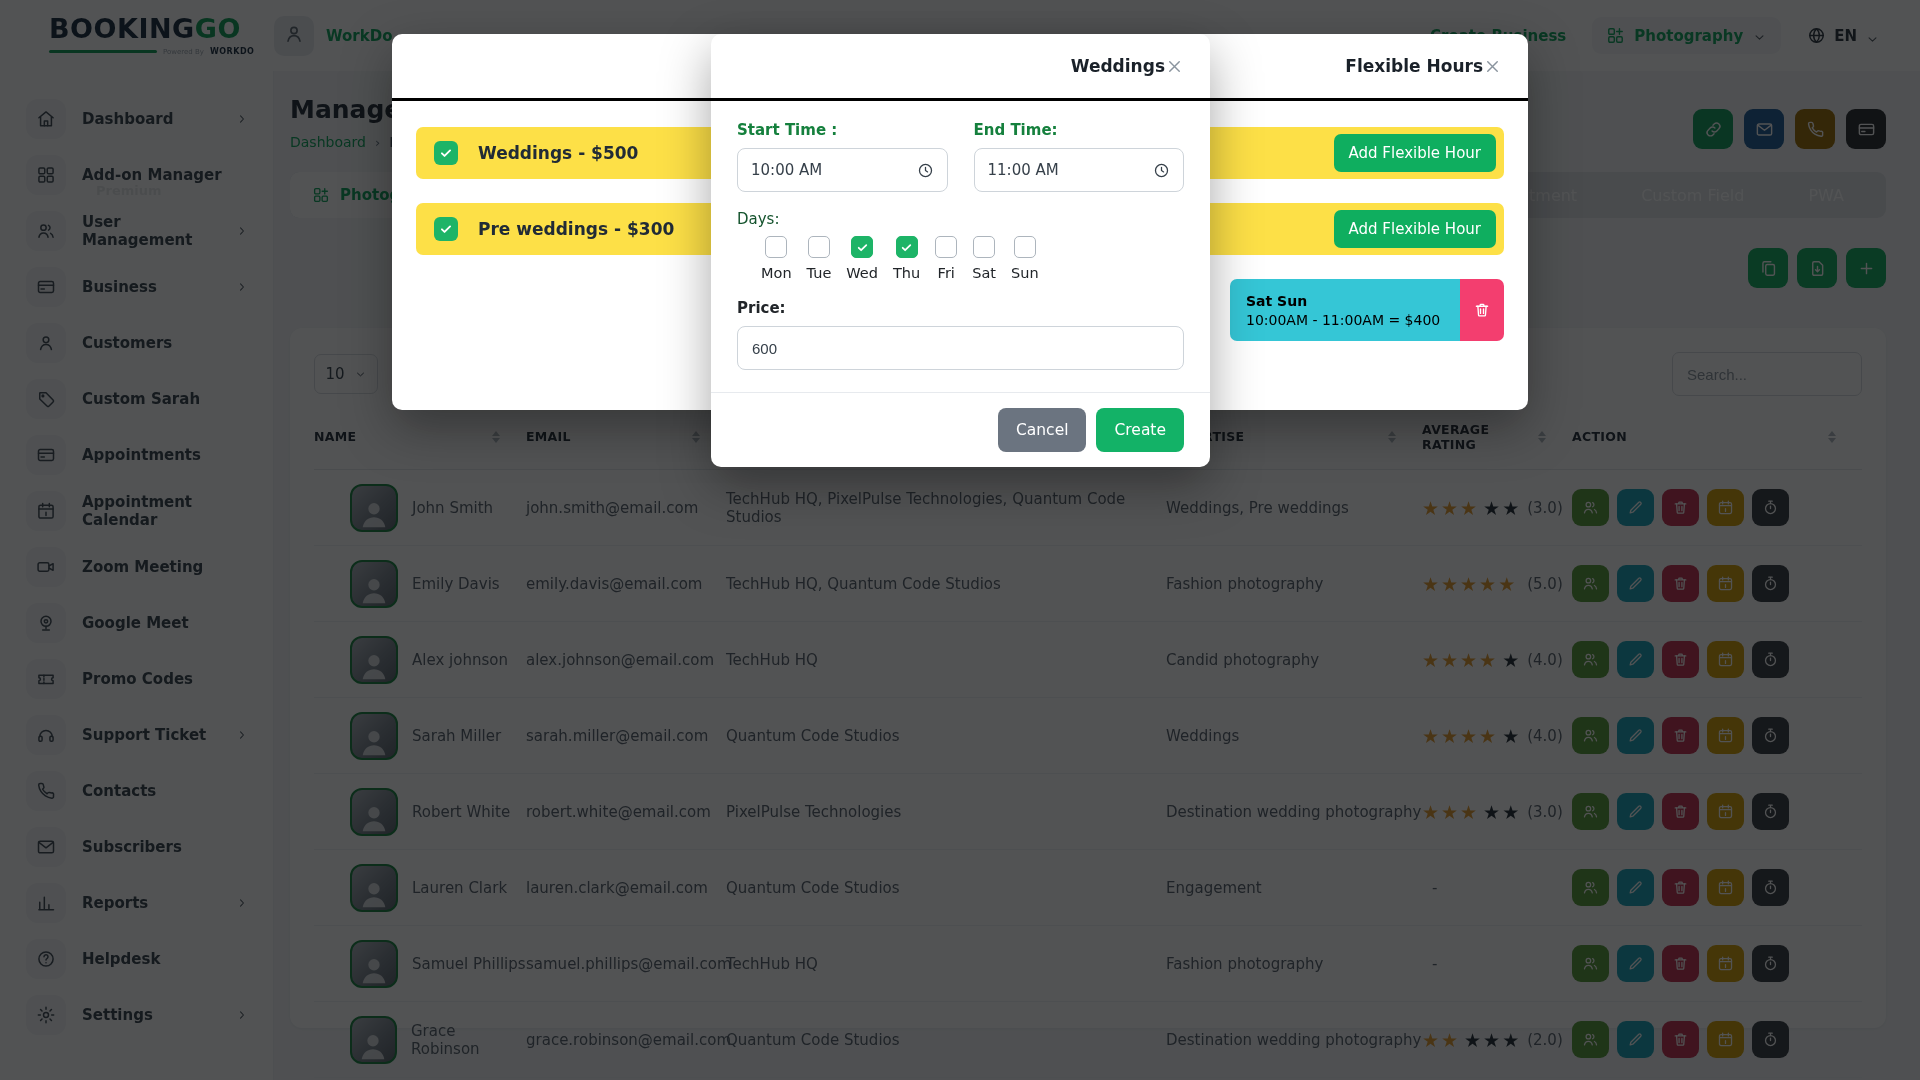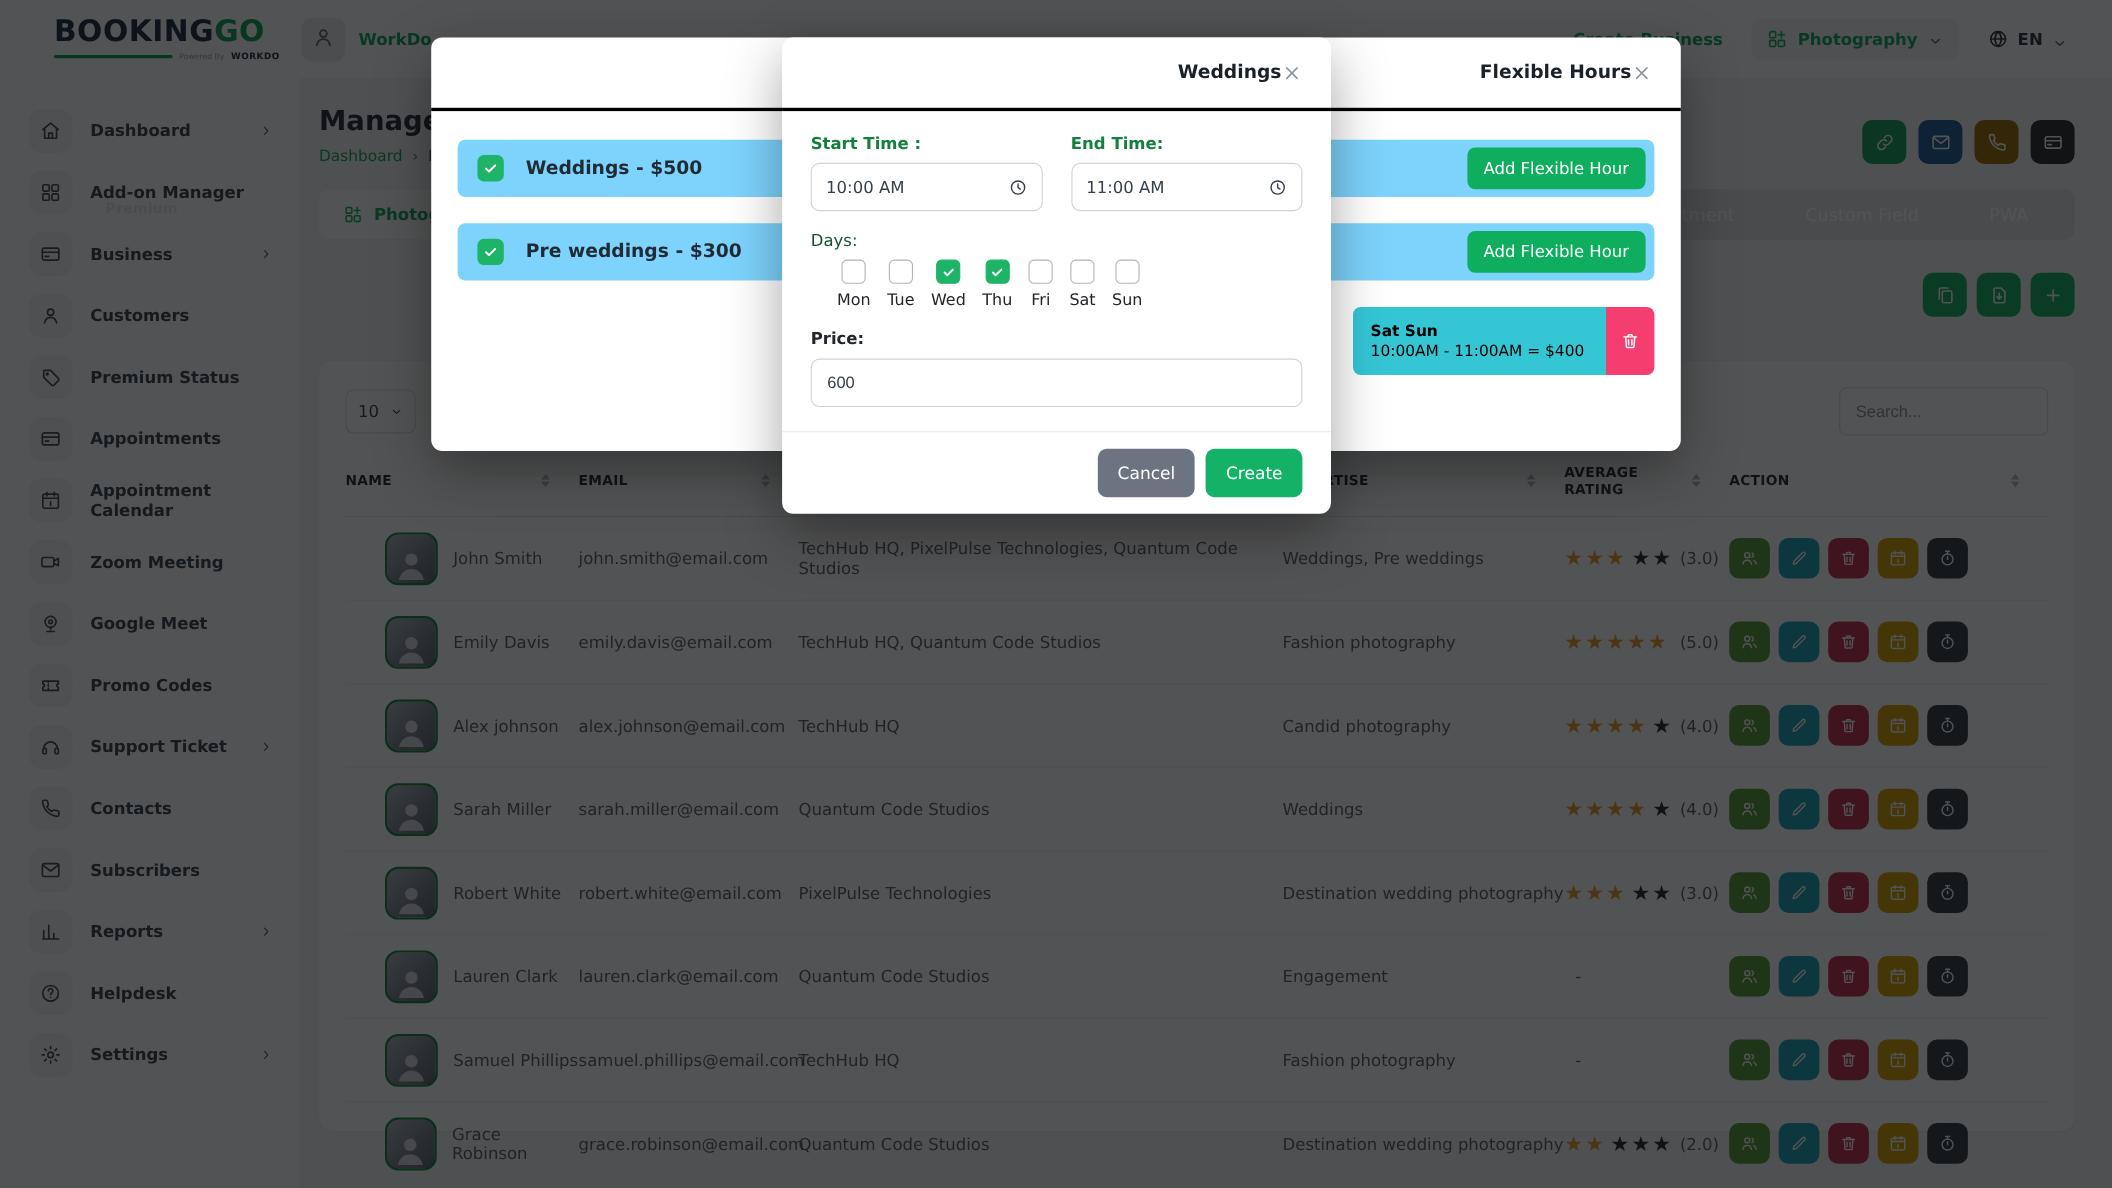--- a/index.html
+++ b/index.html
@@ -97,21 +97,21 @@
   
   .overlay { position:fixed; inset:0; background:rgba(8,10,12,.70); z-index:40; }
   .modal { position:fixed; background:#fff; border-radius:10px; box-shadow:0 18px 50px rgba(0,0,0,.35); z-index:50; }
   .modal-header { display:flex; align-items:center; justify-content:flex-end; padding:22px 26px; border-bottom:3px solid #000000; }
   .modal-title { font-size:17px; font-weight:700; color:#1A2129; }
   .modal-close { background:none; border:none; color:#8A949E; cursor:pointer; display:flex; }
   .modal-close svg { width:19px; height:19px; }
 
   .modal-flex { left:392px; top:34px; width:1136px; height:376px; }
   .flex-body { padding:26px 24px; }
-  .flex-row { height:52px; background:#7dd3fc; border-radius:7px; display:flex; align-items:center; padding:0 8px 0 18px; margin-bottom:24px; }
+  .flex-row { height:52px; background:#fde047; border-radius:7px; display:flex; align-items:center; padding:0 8px 0 18px; margin-bottom:24px; }
   .check-green { width:24px; height:24px; border-radius:6px; background:#1DB467; display:flex; align-items:center; justify-content:center; color:#fff; flex:0 0 auto; cursor:pointer; }
   .check-green svg { width:14px; height:14px; }
   .flex-label { margin-left:20px; font-size:17px; font-weight:700; color:#212B36; }
   .add-hour-btn { margin-left:auto; height:38px; padding:0 15px; background:#0FAE5F; color:#fff; font-size:15px; font-weight:500; border:none; border-radius:7px; cursor:pointer; font-family:inherit; }
   .slot-line { display:flex; justify-content:flex-end; margin-top:4px; }
   .slot-chip { width:230px; height:62px; background:#35C6D6; border-radius:7px 0 0 7px; color:#000000; padding:10px 16px; display:flex; flex-direction:column; justify-content:center; gap:3px; }
   .slot-days { font-size:14px; font-weight:600; }
   .slot-time { font-size:14px; }
   .slot-del { width:44px; height:62px; background:#F33E6F; border:none; border-radius:0 7px 7px 0; color:#fff; display:flex; align-items:center; justify-content:center; cursor:pointer; }
   .slot-del svg { width:18px; height:18px; }
@@ -220,20 +220,35 @@
           <rect x="3.5" y="13.5" width="7" height="7" rx="1.5"></rect>
           <rect x="13.5" y="13.5" width="7" height="7" rx="1.5"></rect>
         </svg>
       </span>
       <span class="side-label"><span>Add-on Manager</span><span class="side-sub">Premium</span></span>
 
     </div>
     <div class="side-item has-chevron">
       <span class="side-icon">
         <svg viewBox="0 0 24 24" fill="none" stroke="currentColor" stroke-width="1.8" stroke-linecap="round" stroke-linejoin="round" width="100%" height="100%">
+          <circle cx="9" cy="8" r="3.2"></circle>
+          <path d="M3.5 19.5c.6-3 2.8-5 5.5-5s4.9 2 5.5 5"></path>
+          <path d="M15 5.2a3.2 3.2 0 010 5.8M17.5 14.8c1.6.8 2.7 2.3 3 4.7"></path>
+        </svg>
+      </span>
+      <span class="side-label"><span>User Management</span><span class="side-sub"></span></span>
+      <span class="side-chevron">
+        <svg viewBox="0 0 24 24" fill="none" stroke="currentColor" stroke-width="1.8" stroke-linecap="round" stroke-linejoin="round" width="100%" height="100%">
+          <path d="M9.5 6.5l5 5.5-5 5.5"></path>
+        </svg>
+      </span>
+    </div>
+    <div class="side-item has-chevron">
+      <span class="side-icon">
+        <svg viewBox="0 0 24 24" fill="none" stroke="currentColor" stroke-width="1.8" stroke-linecap="round" stroke-linejoin="round" width="100%" height="100%">
           <rect x="3" y="5.5" width="18" height="13" rx="2"></rect>
           <path d="M3 10h18M6 14.5h4"></path>
         </svg>
       </span>
       <span class="side-label"><span>Business</span><span class="side-sub"></span></span>
       <span class="side-chevron">
         <svg viewBox="0 0 24 24" fill="none" stroke="currentColor" stroke-width="1.8" stroke-linecap="round" stroke-linejoin="round" width="100%" height="100%">
           <path d="M9.5 6.5l5 5.5-5 5.5"></path>
         </svg>
       </span>
@@ -248,21 +263,21 @@
       <span class="side-label"><span>Customers</span><span class="side-sub"></span></span>
 
     </div>
     <div class="side-item">
       <span class="side-icon">
         <svg viewBox="0 0 24 24" fill="none" stroke="currentColor" stroke-width="1.8" stroke-linecap="round" stroke-linejoin="round" width="100%" height="100%">
           <path d="M20.5 13.2L12 4.5H5a.5.5 0 00-.5.5v7l8.7 8.5a1.8 1.8 0 002.5 0l4.8-4.8a1.8 1.8 0 000-2.5z"></path>
           <circle cx="8.3" cy="8.3" r="1"></circle>
         </svg>
       </span>
-      <span class="side-label"><span>Premium Status</span><span class="side-sub"></span></span>
+      <span class="side-label"><span>Custom Sarah</span><span class="side-sub"></span></span>
 
     </div>
     <div class="side-item">
       <span class="side-icon">
         <svg viewBox="0 0 24 24" fill="none" stroke="currentColor" stroke-width="1.8" stroke-linecap="round" stroke-linejoin="round" width="100%" height="100%">
           <rect x="3" y="5.5" width="18" height="13" rx="2"></rect>
           <path d="M3 10h18M6 14.5h4"></path>
         </svg>
       </span>
       <span class="side-label"><span>Appointments</span><span class="side-sub"></span></span>

